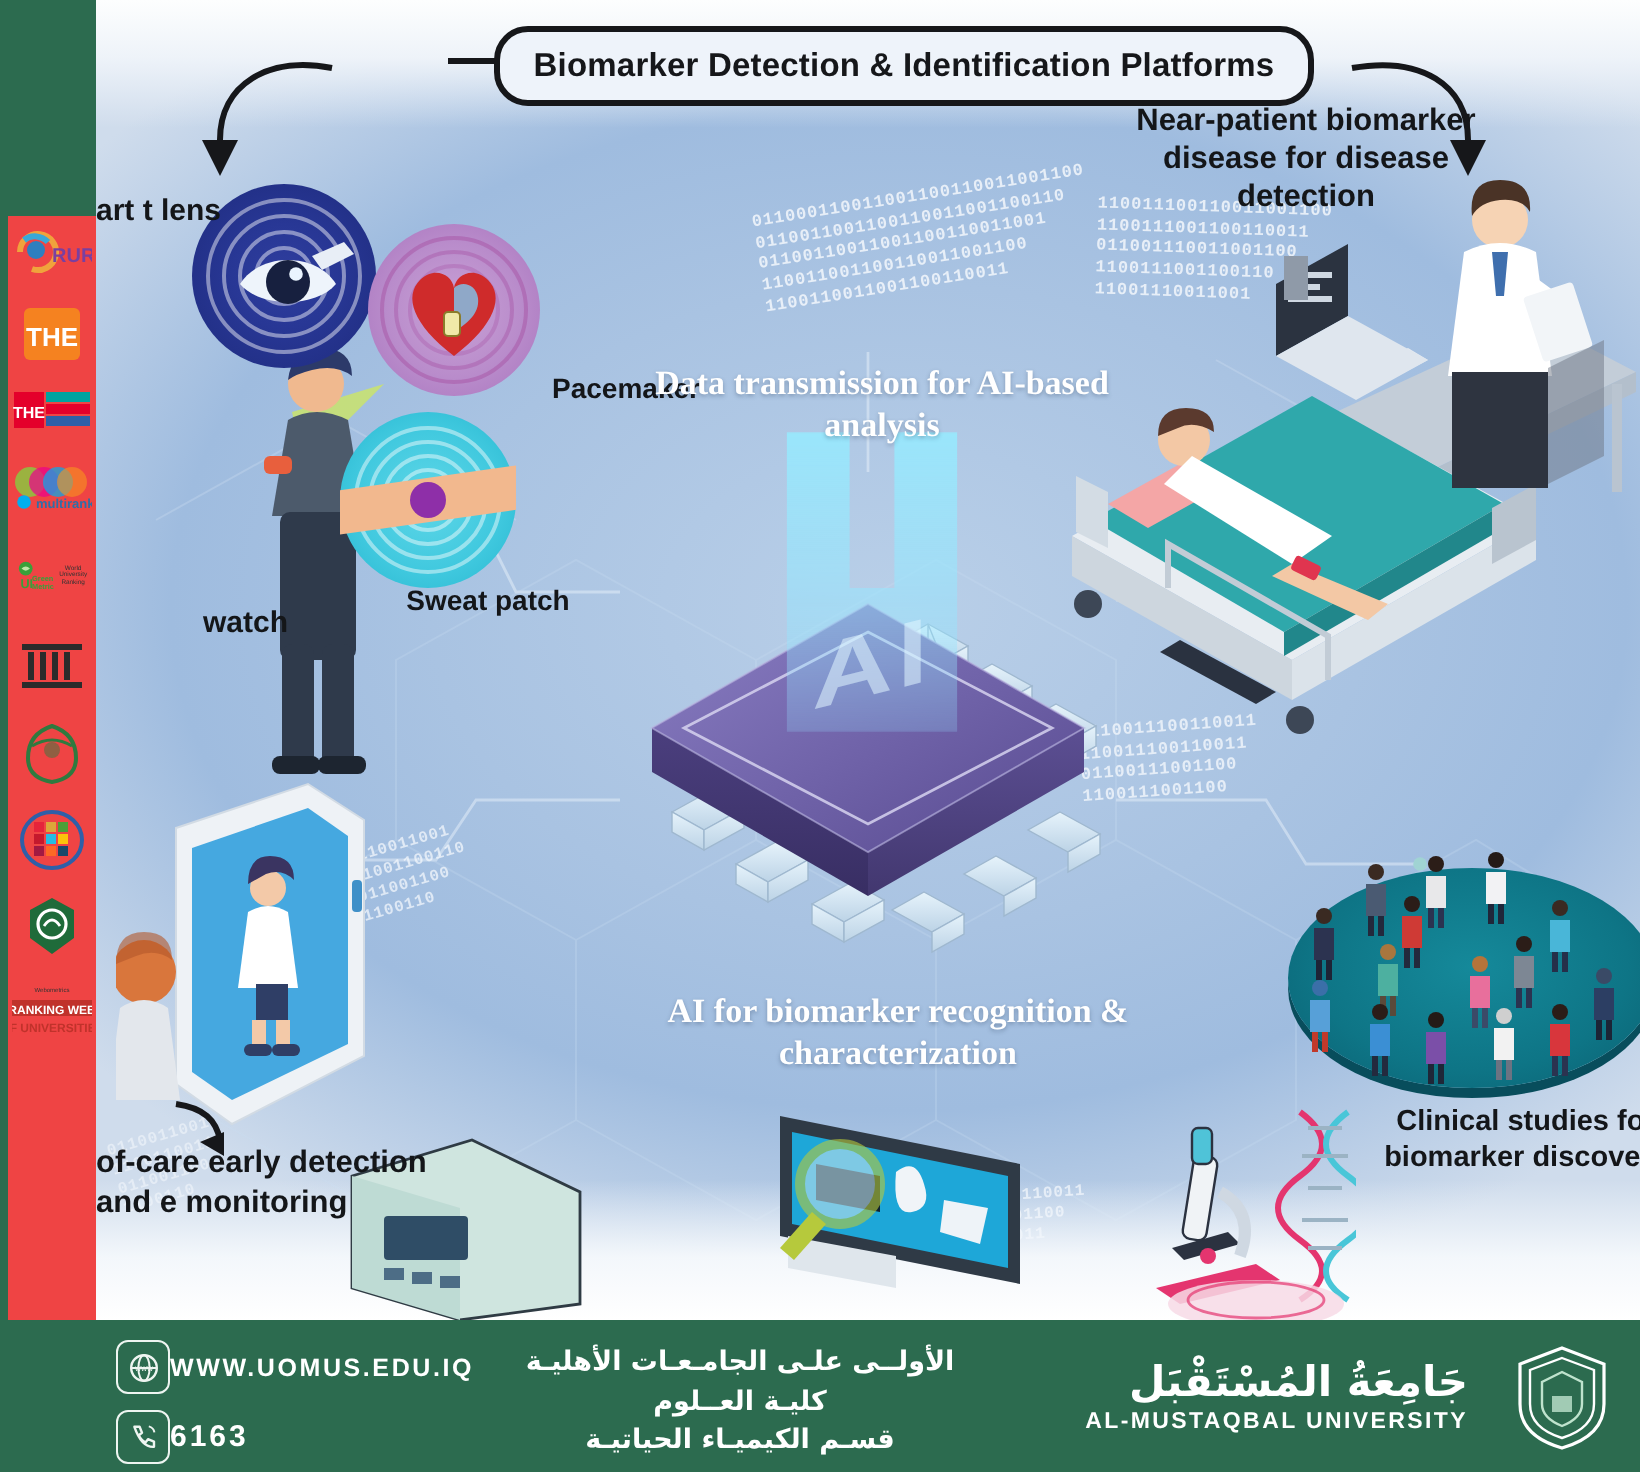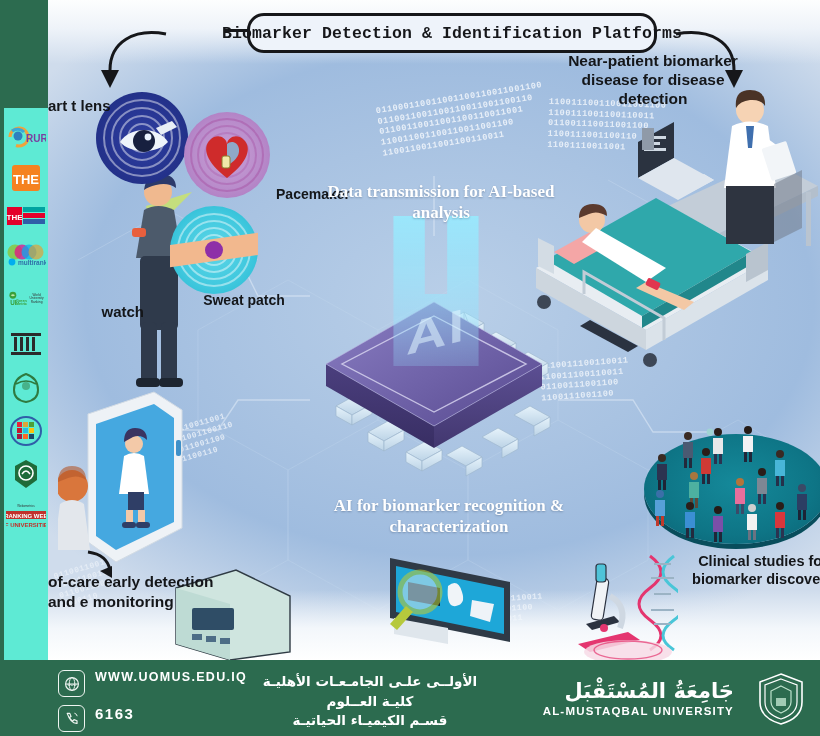--- a/index.html
+++ b/index.html
@@ -16,21 +16,21 @@
     background:linear-gradient(180deg,#fdfefe 0%, #eef3f9 45%, rgba(238,243,249,0) 100%);}
   .canvas:after{content:"";position:absolute;left:0;bottom:0;right:0;height:70px;
     background:linear-gradient(0deg,#ffffff 0%, #f3f7fb 45%, rgba(243,247,251,0) 100%);}
 
   
   .mesh{position:absolute;inset:0;opacity:.5;}
 
   
   .title-pill{position:absolute;left:199px;top:13px;width:404px;height:34px;
     border:3px solid #16171a;border-radius:17px;background:#eef3fa;
-    display:flex;align-items:center;justify-content:center;z-index:26;font-family:Liberation Mono, monospace;}
+    display:flex;align-items:center;justify-content:center;z-index:26;}
   .title-pill span{font-size:16.5px;font-weight:bold;color:#16171a;letter-spacing:.1px;white-space:nowrap;}
   .title-rule{position:absolute;top:29px;height:3px;background:#16171a;z-index:25;}
   .rule-l{left:176px;width:26px;}
   .rule-r{right:176px;width:26px;}
 
   
   .lbl{position:absolute;font-weight:bold;color:#141619;line-height:1.22;z-index:24;text-align:center;}
   .lbl.white{color:#ffffff;text-shadow:0 1px 2px rgba(40,60,90,.35);font-family:Liberation Serif, serif;}
   .lbl-wearable{left:120px;top:52px;width:230px;font-size:15.5px;}
   .lbl-near{left:500px;top:52px;width:210px;font-size:15.5px;}
@@ -77,36 +77,36 @@
 
   
   .crowd{position:absolute;left:596px;top:410px;width:184px;height:136px;z-index:14;}
   .crowd-base{position:absolute;left:0;top:24px;width:184px;height:110px;border-radius:50%;
     background:radial-gradient(ellipse at 50% 45%,#15899a 0%,#0e7586 60%,#0a5f70 100%);
     box-shadow:0 5px 0 #084d5c;}
 
   
   .footer{position:absolute;left:0;bottom:0;width:820px;height:76px;background:#2c6b4f;z-index:30;}
   .f-left{position:absolute;left:58px;top:10px;}
-  .f-row{display:flex;gap:10px;margin-bottom:8px;}
+  .f-row{display:flex;align-items:center;margin-bottom:8px;}
   .f-ico{width:25px;height:25px;border:1.6px solid #eef5f1;border-radius:6px;
     display:flex;align-items:center;justify-content:center;color:#eef5f1;}
   .f-txt{color:#ffffff;font-weight:bold;font-size:12.5px;letter-spacing:1.3px;}
   .f-tel{color:#ffffff;font-weight:bold;font-size:15px;letter-spacing:1.5px;}
   .f-ar{position:absolute;left:255px;top:12px;width:230px;text-align:center;color:#fff;
     direction:rtl;font-weight:bold;font-size:13.5px;line-height:1.45;font-family:"DejaVu Sans",sans-serif;}
   .f-right{position:absolute;right:16px;top:12px;display:flex;align-items:center;gap:24px;}
   .f-uni-ar{color:#fff;font-weight:bold;font-size:21px;direction:rtl;font-family:"DejaVu Sans",sans-serif;line-height:1;}
   .f-uni-en{color:#fff;font-weight:bold;font-size:11.5px;letter-spacing:1.2px;margin-top:3px;}
   .crest{width:46px;height:54px;}
 
   
   .sidebar{position:absolute;left:0;top:0;width:48px;height:736px;background:#2c6b4f;z-index:40;}
-  .logostrip{position:absolute;left:4px;top:108px;width:44px;height:552px;background:#5eead4;
-    display:flex;flex-direction:column;align-items:center;padding-top:12px;box-sizing:border-box;gap:8px;}
+  .logostrip{position:absolute;left:4px;top:108px;width:44px;height:552px;background:#ef4444;
+    display:flex;flex-direction:column;align-items:center;padding-top:1px;box-sizing:border-box;gap:8px;}
   .logo{width:40px;display:flex;align-items:center;justify-content:center;}
   .lg-cap{font-size:3.2px;color:#333;text-align:center;line-height:1.1;}
 </style>
 </head>
 <body>
 
 <div id="root">
 
   <div class="canvas">
 

